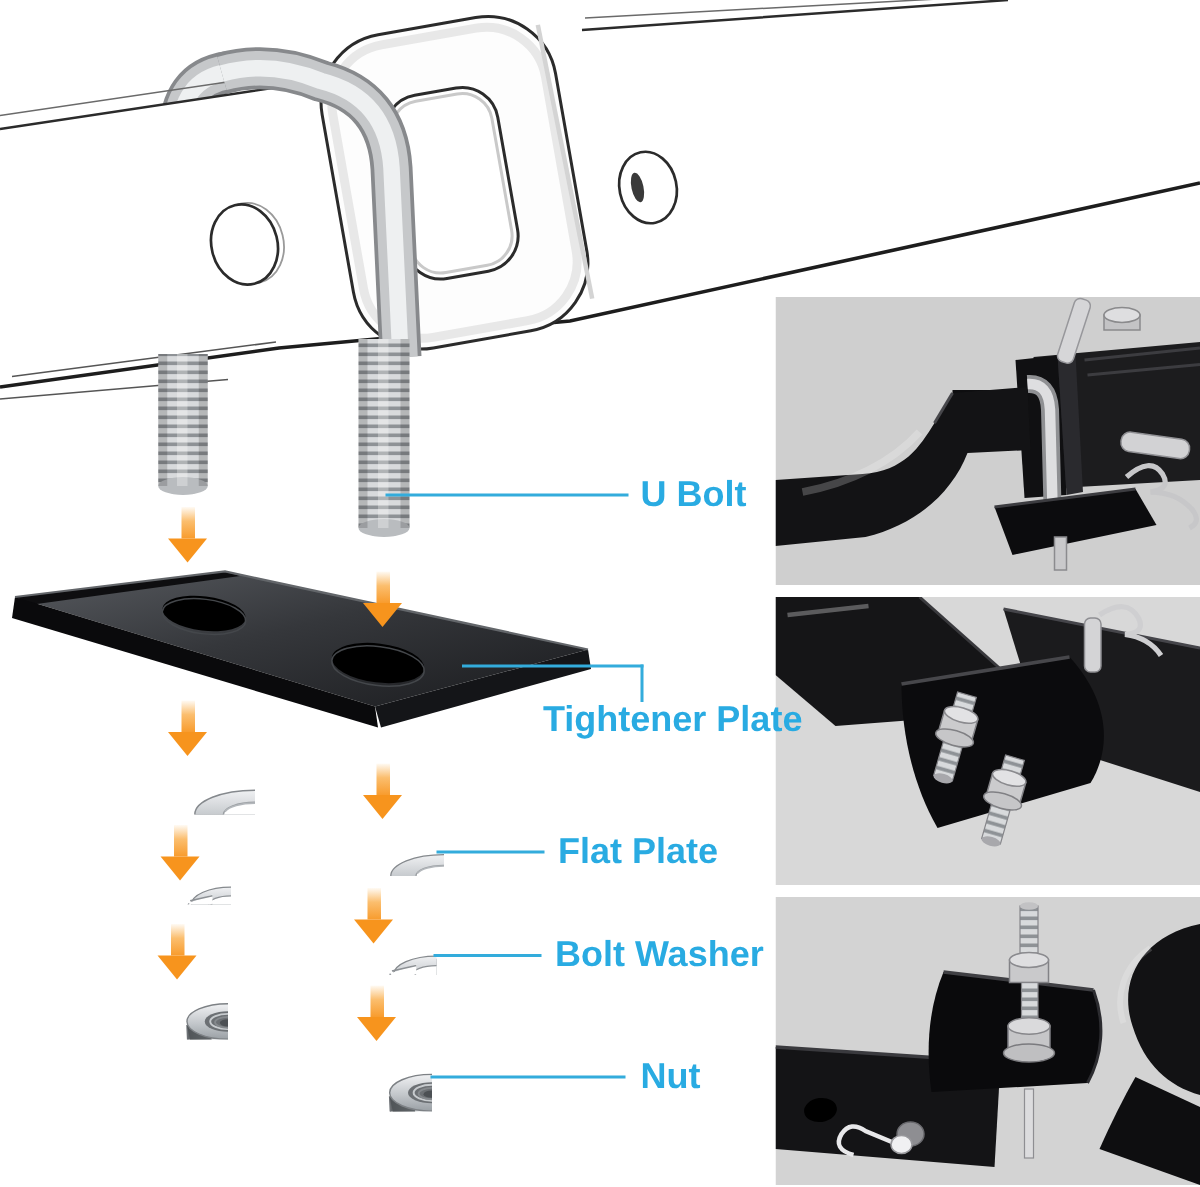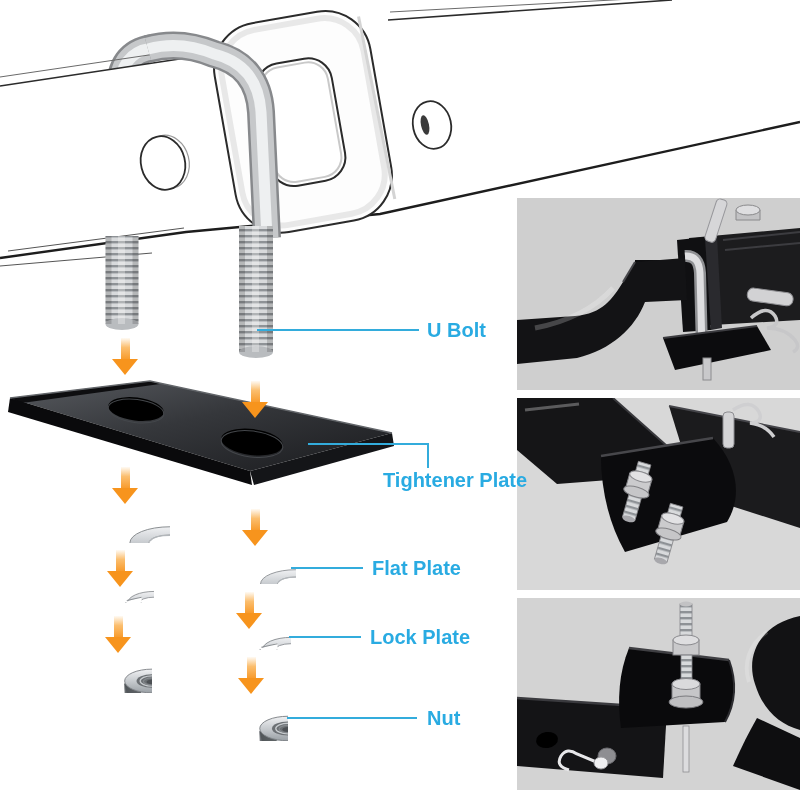--- a/index.html
+++ b/index.html
@@ -1,21 +1,21 @@
 <!DOCTYPE html>
 <html><head>
 <meta charset="utf-8">
 <style>
   html,body{margin:0;padding:0;background:#fff;}
   .canvas{position:relative;width:800px;height:791px;background:#fff;overflow:hidden;
           font-family:"Liberation Sans",sans-serif;}
   svg{display:block;}
   .abs{position:absolute;}
   
-  .part-label{position:absolute;color:#29ABE2;font-weight:700;font-size:20px;
+  .part-label{position:absolute;color:#29ABE2;font-weight:700;font-size:24px;
               line-height:22px;white-space:nowrap;z-index:6;}
   .leader{position:absolute;border-top:2px solid #33ACDC;z-index:5;}
   .leader-elbow{position:absolute;border-top:2px solid #33ACDC;border-right:2px solid #33ACDC;z-index:5;}
   
   .arrow{position:absolute;width:26px;display:flex;flex-direction:column;align-items:center;z-index:4;}
   .arrow .stem{width:9px;height:21px;
     background:linear-gradient(180deg,rgba(252,211,150,0.10) 0%,#FBBE6E 45%,#F89C2E 100%);}
   .arrow .head{width:0;height:0;border-left:13px solid transparent;
     border-right:13px solid transparent;border-top:16px solid #F7941D;}
   
@@ -186,27 +186,27 @@
     </div>
   <div class="arrow" style="left:238px;top:657px">
       <div class="stem"></div>
       <div class="head"></div>
     </div>
 
   <div class="leader" style="left:257px;top:329px;width:162px"></div>
   <div class="part-label" style="left:427px;top:319px">U Bolt</div>
 
   <div class="leader-elbow" style="left:308px;top:443px;width:119px;height:23px"></div>
-  <div class="part-label" style="left:383px;top:469px">Tightener Plate</div>
+  <div class="part-label" style="left:362px;top:469px">Tightener Plate</div>
 
   <div class="leader" style="left:291px;top:567px;width:72px"></div>
   <div class="part-label" style="left:372px;top:557px">Flat Plate</div>
 
   <div class="leader" style="left:289px;top:636px;width:72px"></div>
-  <div class="part-label" style="left:370px;top:626px">Lock Plate</div>
+  <div class="part-label" style="left:370px;top:626px">Bolt Washer</div>
 
   <div class="leader" style="left:287px;top:717px;width:130px"></div>
   <div class="part-label" style="left:427px;top:707px">Nut</div>
 
   <div class="photo" style="top:198px" role="img" aria-label="hitch tightener installed on receiver, side view with hitch pin clip">
     <svg width="283" height="192" viewBox="0 0 283 192">
       <rect width="283" height="192" fill="#cfcfcf"></rect>
       <rect x="118" y="62" width="62" height="40" fill="#0e0e10"></rect>
       <polygon points="172,40 283,30 283,122 178,128" fill="#1c1c1e"></polygon>
       <polygon points="160,42 188,39 194,132 166,134" fill="#101012"></polygon>

